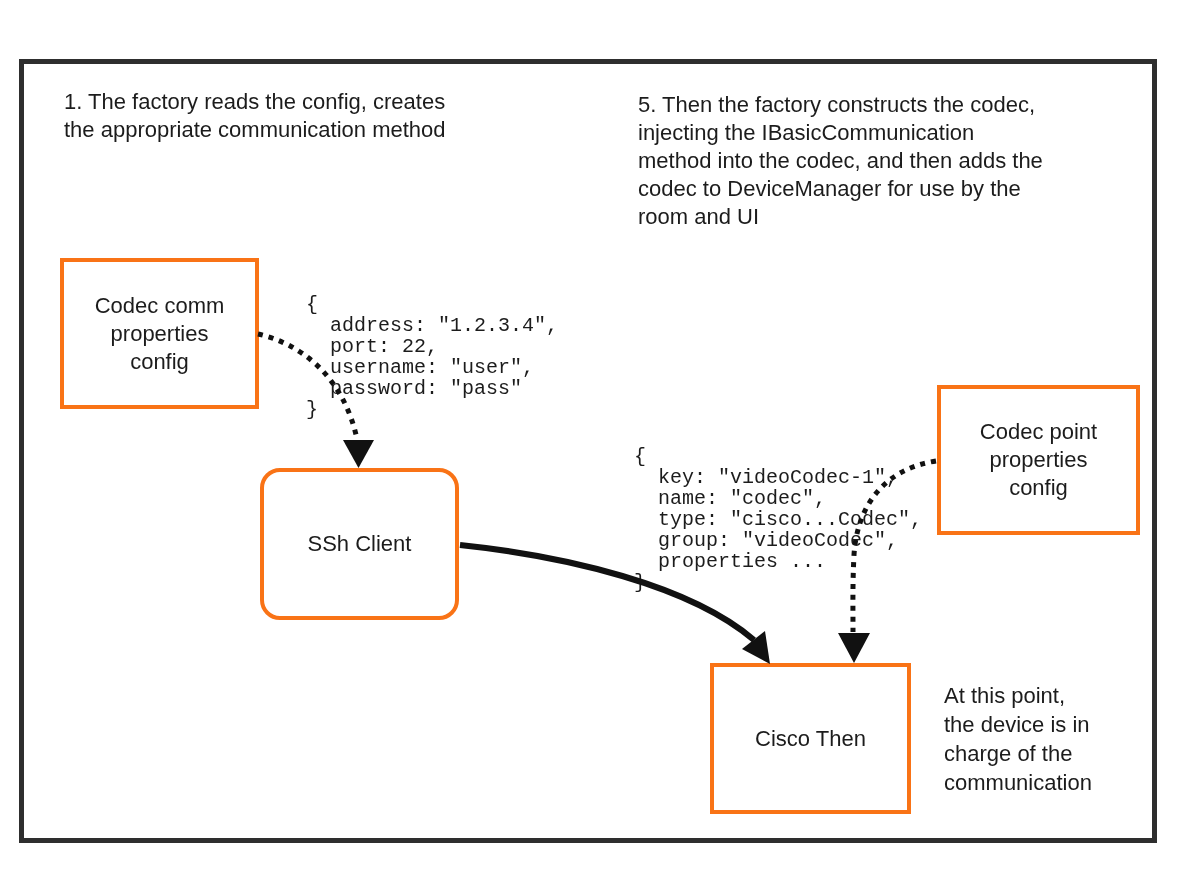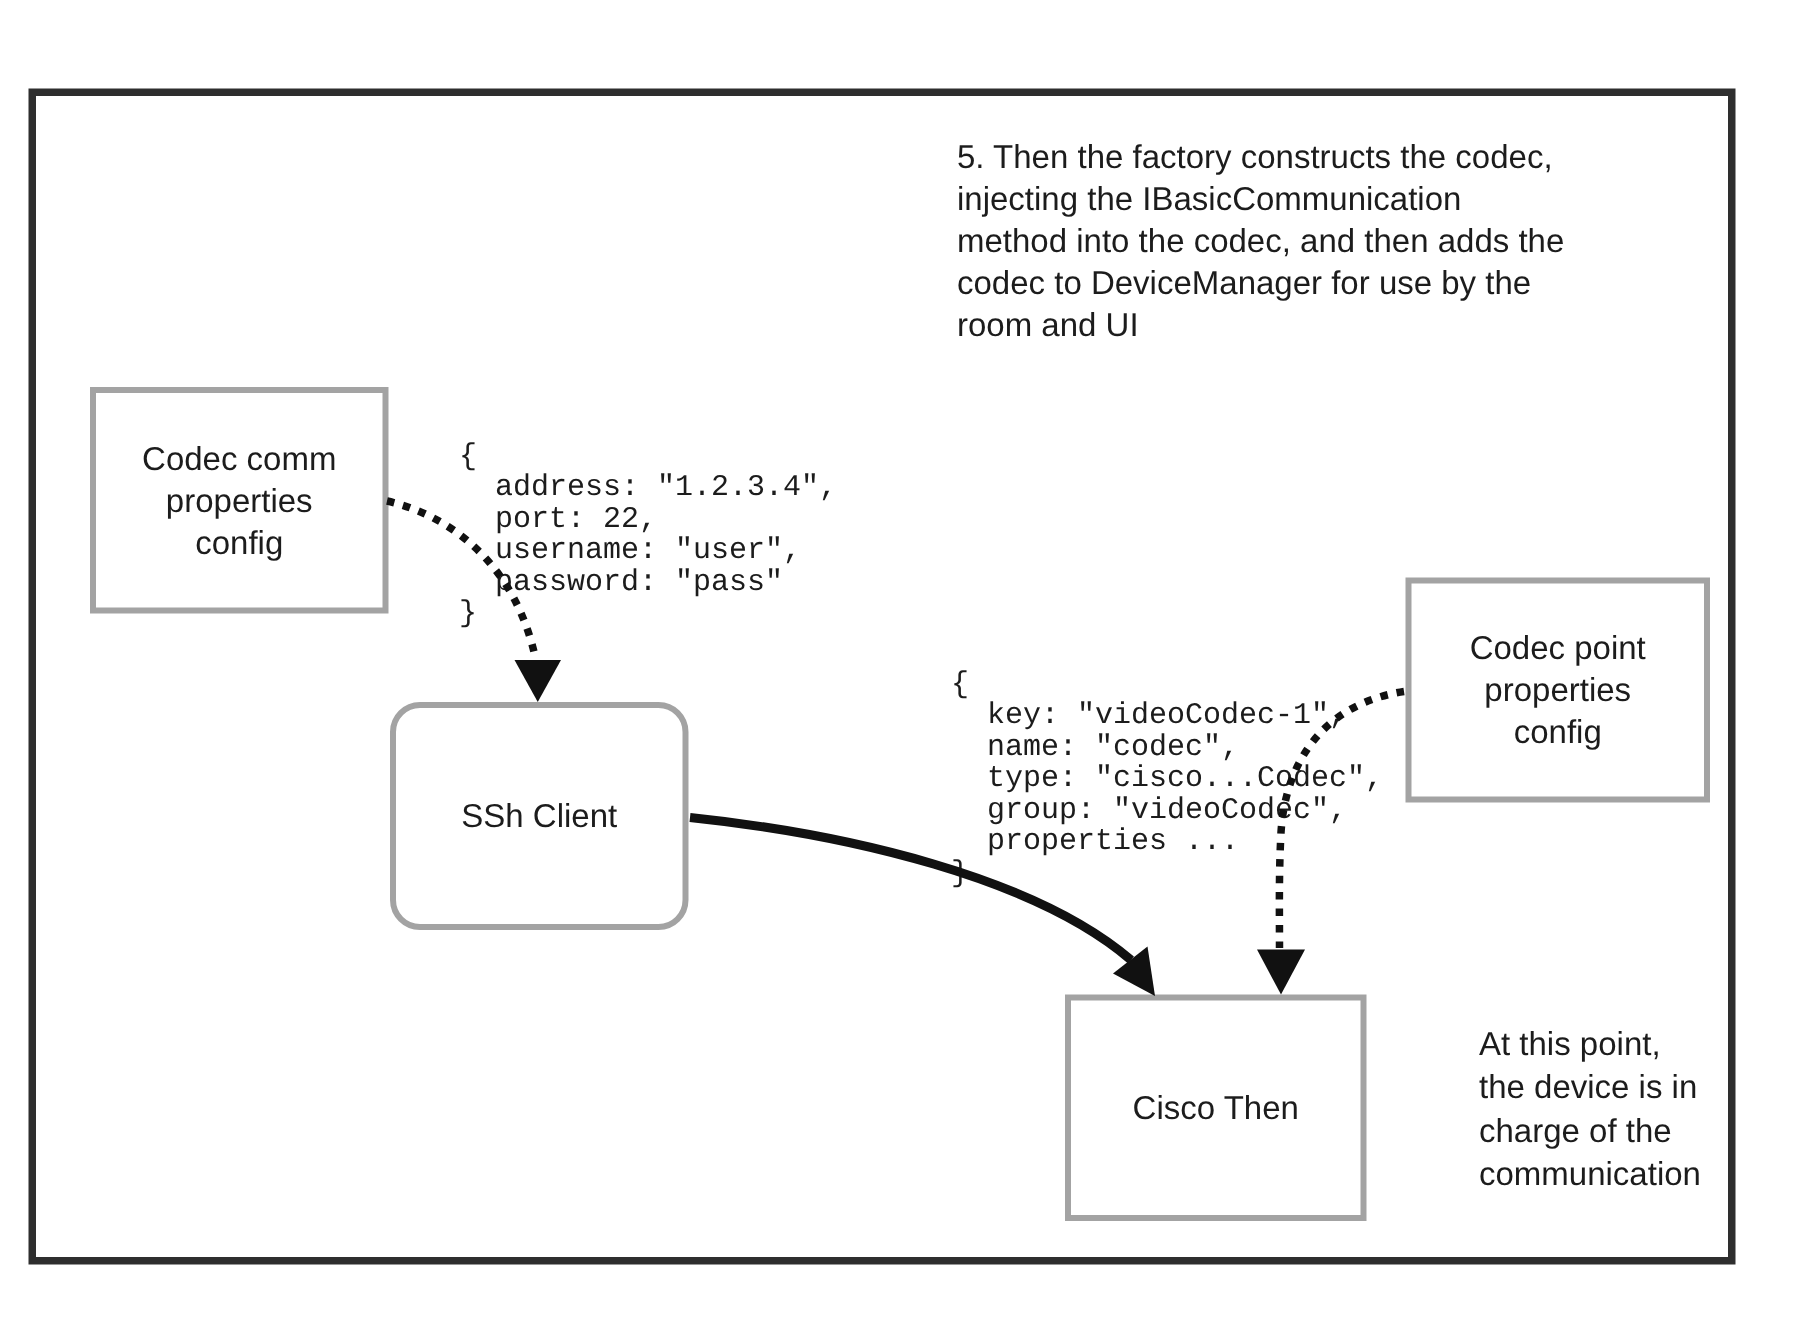--- a/index.html
+++ b/index.html
@@ -27,24 +27,24 @@
     background: #ffffff;
   }
   .annot {
     position: absolute;
     font-size: 22px;
     line-height: 28px;
     white-space: pre-line;
   }
   .step1 { left: 64px;  top: 88px; }
   .step2 { left: 638px; top: 91px; }
-  .note-text { left: 944px; top: 681px; line-height: 29px; margin-left: 42px; }
+  .note-text { left: 944px; top: 681px; line-height: 29px; }
   .dbox {
     position: absolute;
-    border: 4px solid #a3a3a3;
+    border: 4px solid #f97316;
     box-sizing: border-box;
     background: #ffffff;
     display: flex;
     align-items: center;
     justify-content: center;
     text-align: center;
     font-size: 22px;
     line-height: 28px;
     white-space: pre-line;
     z-index: 2;
@@ -88,20 +88,22 @@
   }
   .arrow-head { fill: #111111; stroke: none; }
 </style>
 </head>
 <body>
 
 <div class="canvas">
 
   <div class="frame"></div>
 
+  <div class="annot step1">1. The factory reads the config, creates
+the appropriate communication method</div>
 
   <div class="annot step2">5. Then the factory constructs the codec,
 injecting the IBasicCommunication
 method into the codec, and then adds the
 codec to DeviceManager for use by the
 room and UI</div>
 
   <svg class="arrows" viewBox="0 0 1200 880" xmlns="http://www.w3.org/2000/svg">
 
     <path class="arrow-dotted" d="M 258 334 C 298 343 343 374 357 439"></path>

